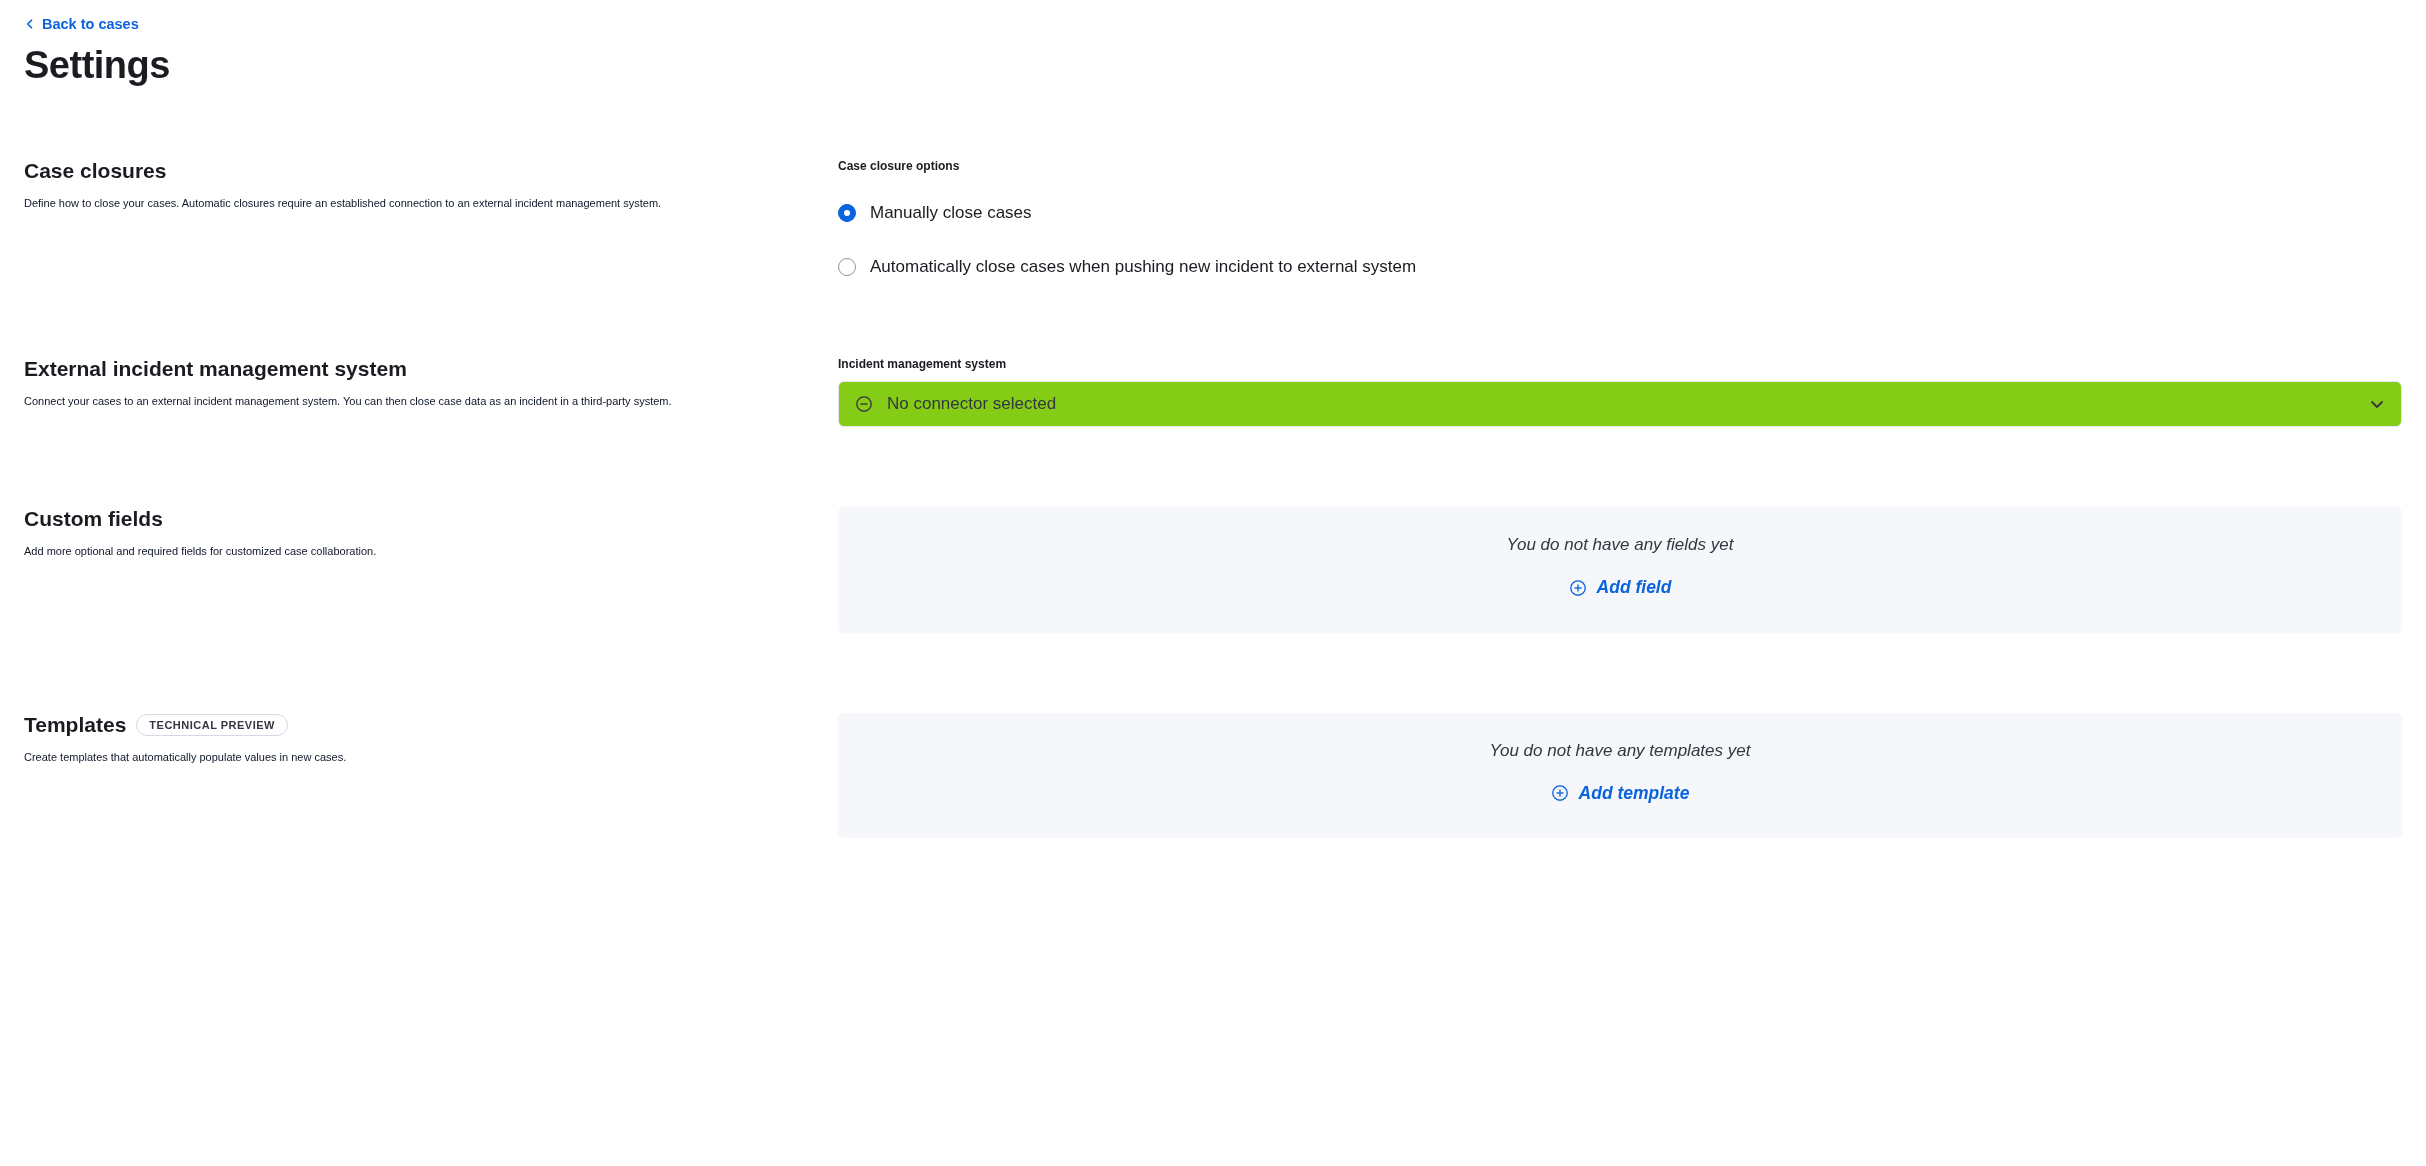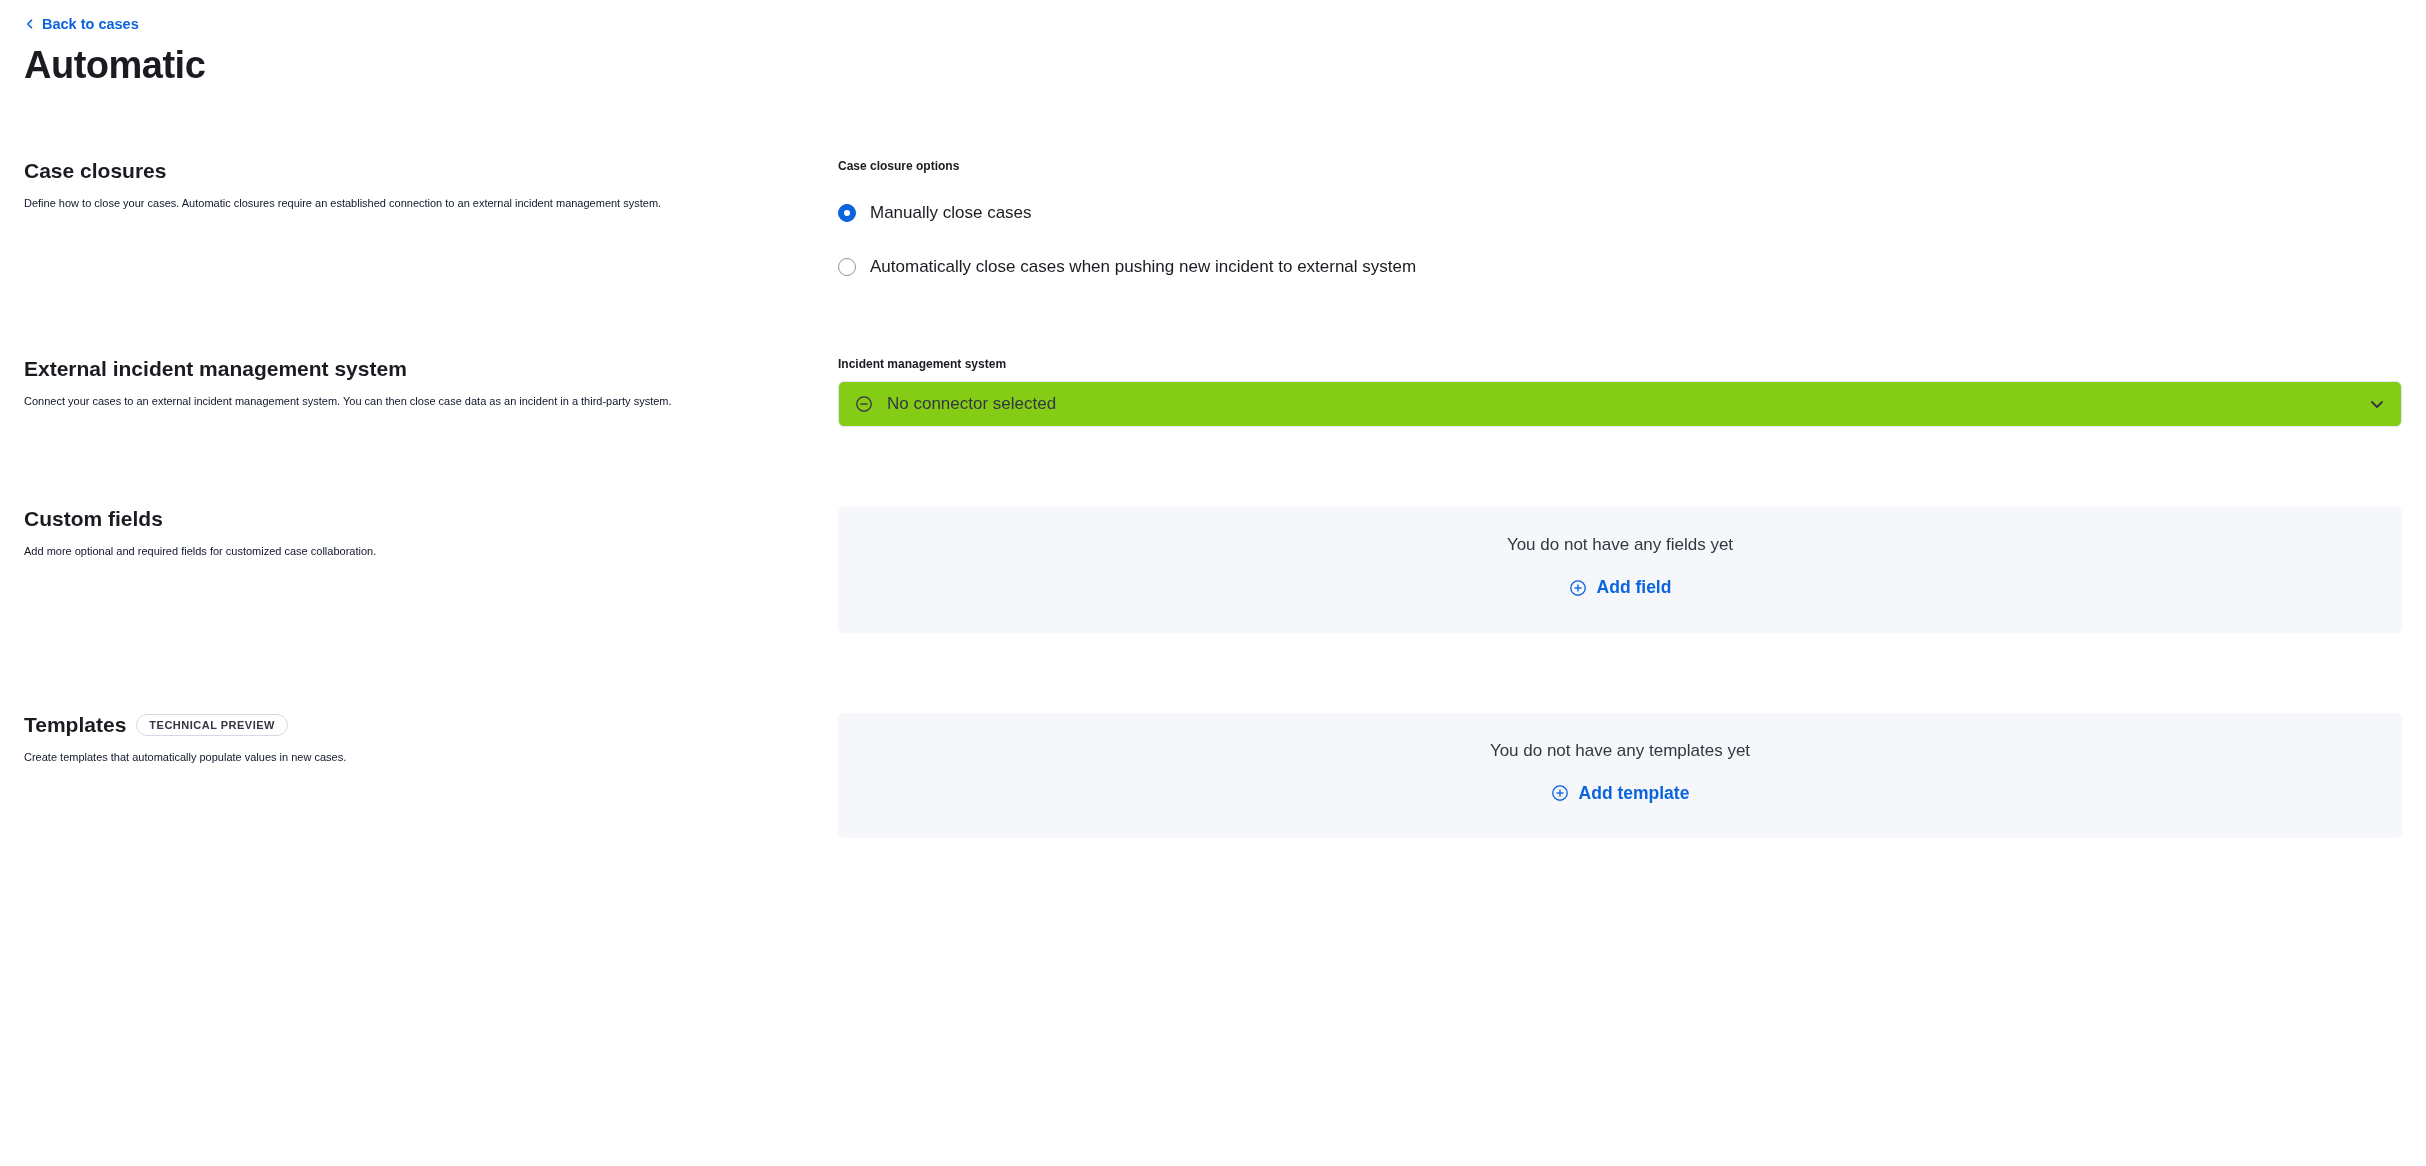--- a/index.html
+++ b/index.html
@@ -141,20 +141,21 @@
     .chevron-down-icon {
       width: 16px;
       height: 16px;
       flex-shrink: 0;
     }
     .empty-panel {
       background: #f5f7fa;
       border-radius: 6px;
       padding: 28px 24px 32px 24px;
       text-align: center;
+      font-style: italic;
     }
     .empty-text {
       font-size: 17px;
       color: #343741;
     }
     .add-link {
       display: inline-flex;
       align-items: center;
       gap: 10px;
       color: #0b64dd;
@@ -184,21 +185,21 @@
 
 
 
 <a class="back-link">
   <svg viewBox="0 0 16 16" fill="none" stroke="#0b64dd" stroke-width="2.2" stroke-linecap="round" stroke-linejoin="round">
     <polyline points="10,3 5,8 10,13"></polyline>
   </svg>
   <span>Back to cases</span>
 </a>
 
-<h1 class="page-title">Automatic</h1>
+<h1 class="page-title">Settings</h1>
 
 <div class="sections">
 
   <div class="section-row">
     <div class="section-left">
       <h2 class="section-heading">Case closures</h2>
       <p class="section-desc">Define how to close your cases. Automatic closures require an established connection to an external incident management system.</p>
     </div>
     <div class="section-right">
       <span class="form-label">Case closure options</span>

